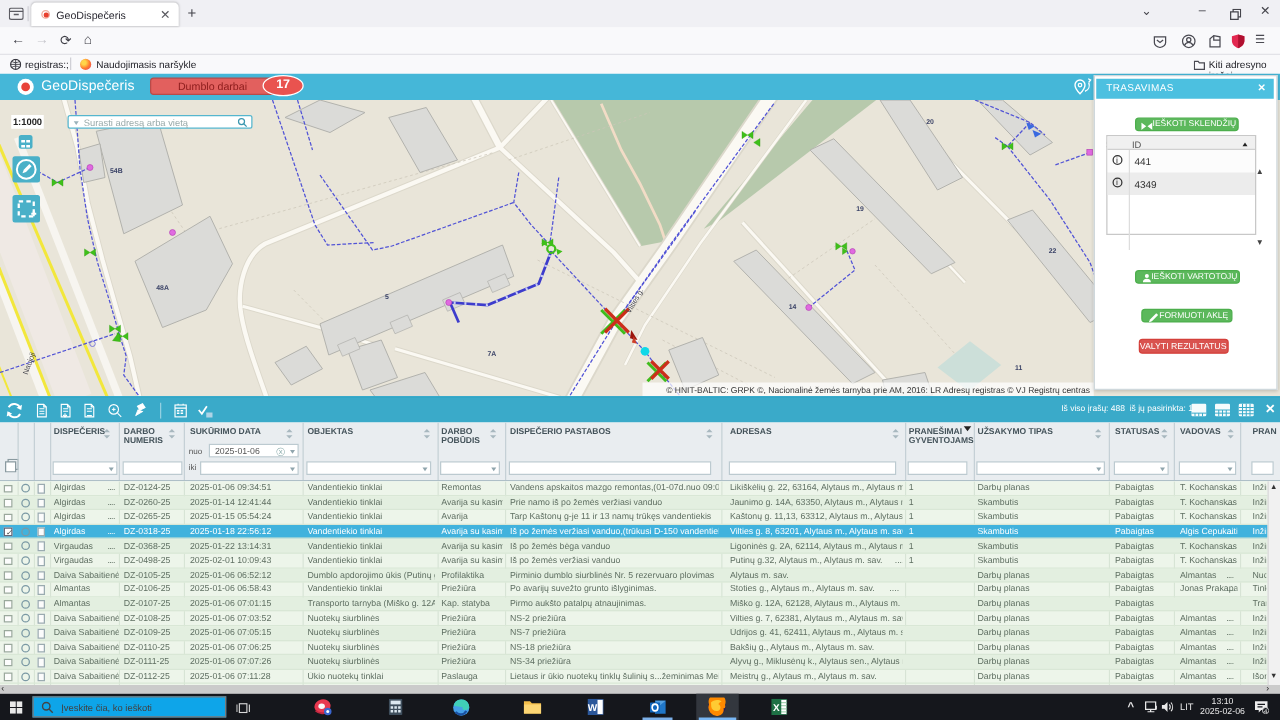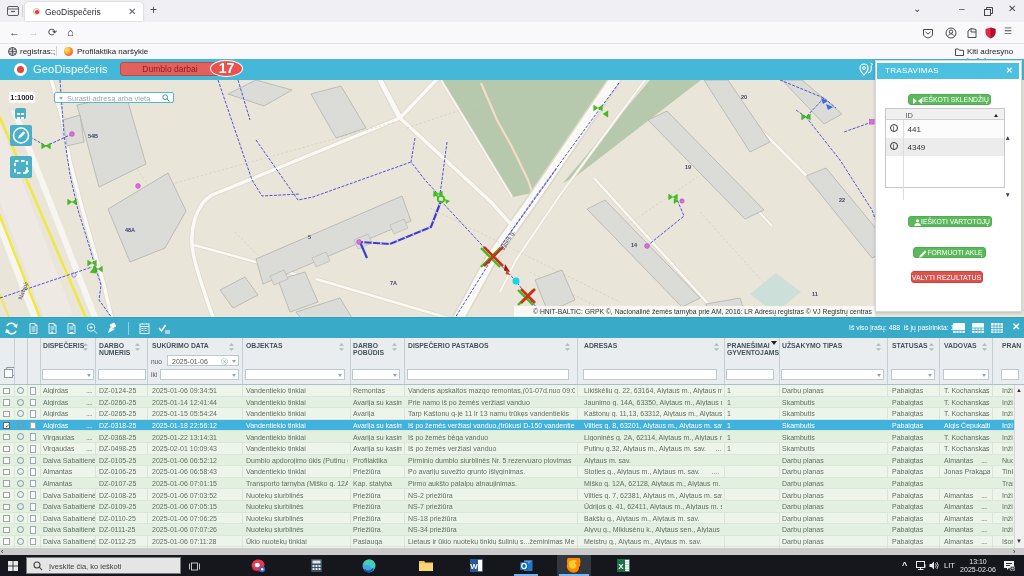--- a/index.html
+++ b/index.html
@@ -21,26 +21,26 @@
 #urltext b{color:#1b1b22;font-weight:bold}
 
 #bmbar{left:0;top:44px;width:1024px;height:14.5px;background:#f9f9fb}
 .bmtx{font-size:8px;color:#1d1d24;top:3px}
 
 #apphead{left:0;top:58.5px;width:1024px;height:21.5px;background:#45b7d8}
 #logo{left:14px;top:4px;width:13px;height:13px;border-radius:50%;background:#fff}
 #logo i{position:absolute;left:3px;top:3px;width:7px;height:7px;border-radius:50%;background:#e8433a}
 #apptitle{left:33px;top:4.5px;color:#fff;font-size:11.2px;letter-spacing:.1px}
 #ndbtn{left:120px;top:3px;width:100px;height:14px;background:#e2605e;border:1px solid #b94a48;border-radius:3px;color:#8c1c1c;font-size:8.5px;text-align:center;line-height:13px}
-#ndbadge{left:210px;top:1px;width:33px;height:17px;border-radius:50%;background:#e9534f;border:1.5px solid #fff;color:#fff;font-size:14px;font-weight:bold;text-align:center;line-height:14px}
+#ndbadge{left:210px;top:1px;width:33px;height:17px;border-radius:50%;background:#e9534f;border:1.5px solid #fff;color:#fff;font-size:10px;font-weight:bold;text-align:center;line-height:14px}
 
 #map{left:0;top:80px;width:1024px;height:237px;overflow:hidden;background:#e9e5d9}
 
 #scalebox{left:9px;top:12px;width:26px;height:11px;background:#fff;font-size:7.5px;font-weight:bold;color:#222;text-align:center;line-height:11px}
-#search{left:54px;top:12px;width:120px;height:11px;background:#fff;border:1.5px solid #55b6ce;border-radius:2px}
+#search{left:54px;top:12px;width:148px;height:11px;background:#fff;border:1.5px solid #55b6ce;border-radius:2px}
 #search .ph{position:absolute;left:12px;top:1px;font-size:7.5px;color:#9aa}
 #search .car{position:absolute;left:4px;top:4px;width:0;height:0;border-left:2.8px solid transparent;border-right:2.8px solid transparent;border-top:3.5px solid #9ab2ba}
 .mbtn{background:#4ab0c8;border-radius:2px}
 
 #panel{left:874.5px;top:60px;width:147px;height:252px;background:#fff;border:1px solid #cfd8dc;box-shadow:0 1px 3px rgba(0,0,0,.2)}
 #ptitle{left:1.5px;top:1.5px;width:142px;height:16px;background:#4cc0e0;color:#fff;font-size:8px;line-height:16px;text-indent:8px;letter-spacing:.3px}
 #ptitle .x{position:absolute;right:6px;top:0;font-weight:bold;color:#fff}
 .gbtn{background:#5cb85c;border:1px solid #4cae4c;border-radius:3px;color:#fff;text-align:center}
 .rbtn{background:#d9534f;border:1px solid #d43f3a;border-radius:3px;color:#fff;text-align:center}
 
@@ -60,21 +60,21 @@
 .cb{position:absolute;left:3px;top:2.5px;width:6.5px;height:6.5px;border:1px solid #9aa99c;background:#fdfdfd}
 .ric1{position:absolute;left:17px;top:2px;width:7px;height:7px;border:1.2px solid #7b99a4;border-radius:50%}
 .ric2{position:absolute;left:30px;top:2px;width:6px;height:7.5px;background:#fcfcfc;border:0.8px solid #9aabb0}
 .dots{position:absolute;top:2.2px;font-size:7px;letter-spacing:-0.5px}
 .chk{background:#fff;border-color:#667}
 .chk:after{content:"✓";position:absolute;left:0.5px;top:-1px;font-size:6px;color:#333}
 
 #hscroll{left:0;top:548px;width:1024px;height:7px;background:#cbcbcb}
 
 #taskbar{left:0;top:555px;width:1024px;height:21px;background:#15171c}
-#tsearch{left:26px;top:2px;width:155px;height:17px;background:#e5e5e5;border:1px solid #7a7a7a}
+#tsearch{left:26px;top:2px;width:155px;height:17px;background:#0ea5e9;border:1px solid #7a7a7a}
 #tsearch .t{position:absolute;left:22px;top:4px;font-size:7.5px;color:#424242}
 .tray{color:#e8e8e8;font-size:8px}
 </style></head>
 <body>
 <div id="stage">
 
 <div class="abs" id="tabbar">
   <svg class="abs" style="left:7px;top:6px" width="12" height="10" viewBox="0 0 12 10">
         <rect x="0.5" y="0.5" width="11" height="9" rx="1.5" fill="none" stroke="#5b5b62"></rect>
         <path d="M0.5 3h11" stroke="#5b5b62" fill="none"></path>
@@ -124,21 +124,21 @@
 </div>
 
 <div class="abs" id="bmbar">
   <svg class="abs" style="left:8px;top:3px" width="9" height="9" viewBox="0 0 9 9">
         <circle cx="4.5" cy="4.5" r="4" fill="none" stroke="#3a3a42"></circle>
         <path d="M0.5 4.5h8M4.5 0.5v8M1.5 2.2c2 1.2 4 1.2 6 0M1.5 6.8c2-1.2 4-1.2 6 0" fill="none" stroke="#3a3a42" stroke-width=".7"></path>
       </svg>
   <div class="abs bmtx" style="left:20px">registras:;</div>
   <div class="abs" style="left:56px;top:2px;width:1px;height:10px;background:#d0d0d6"></div>
   <div class="abs" style="left:64px;top:3px;width:9px;height:9px;border-radius:50%;background:radial-gradient(circle at 35% 35%,#ffd54a 20%,#ff7a2e 55%,#e03a7c 100%)"></div>
-  <div class="abs bmtx" style="left:77px">Profilaktika naršykle</div>
+  <div class="abs bmtx" style="left:77px">Naudojimasis naršykle</div>
   <svg class="abs" style="left:955px;top:3.5px" width="9" height="8" viewBox="0 0 9 8">
         <path d="M0.5 1h3l1 1.3h4V7.5h-8z" fill="none" stroke="#4a4a52"></path>
       </svg>
   <div class="abs bmtx" style="left:967px">Kiti adresyno įrašai</div>
 </div>
 
 <div class="abs" id="apphead">
   <div class="abs" id="logo">
         <i></i>
       </div>

